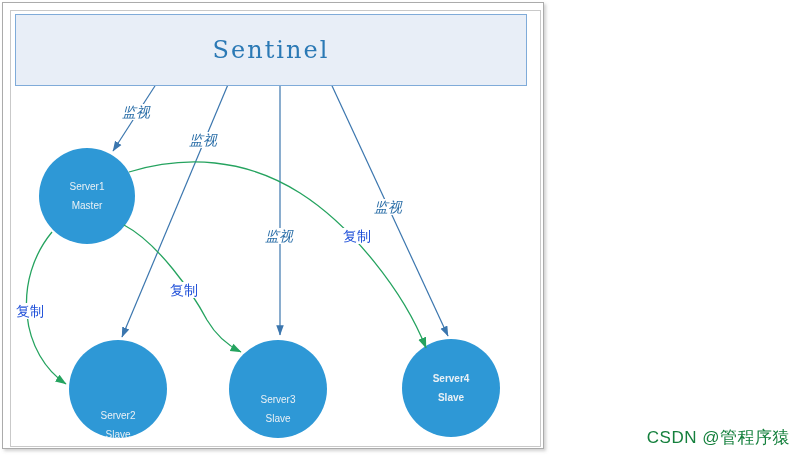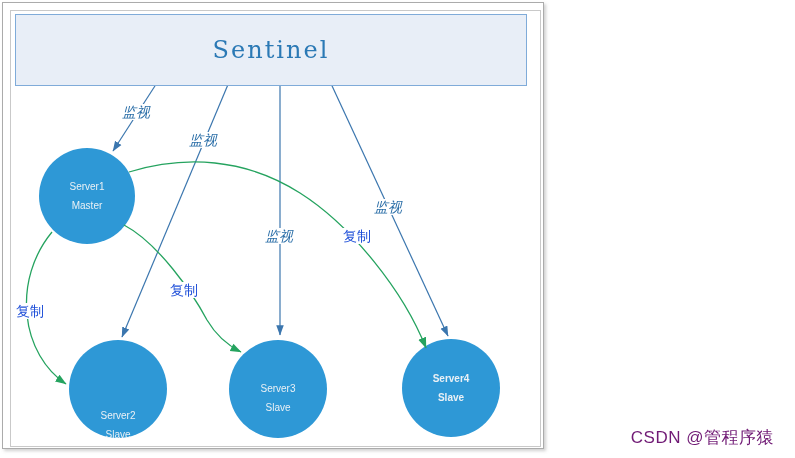--- a/index.html
+++ b/index.html
@@ -34,22 +34,22 @@
     white-space:nowrap;
   }
   .edge-label{
     position:absolute;z-index:5;transform:translate(-50%,-50%);
     background:#ffffff;font-size:14px;line-height:16px;padding:0 1px;
     white-space:nowrap;
   }
   .edge-label.monitor{color:#2c6fa8;font-style:italic;}
   .edge-label.replicate{color:#1d4ed8;}
   .watermark{
-    position:absolute;right:21px;bottom:9px;z-index:6;
-    font-size:17px;color:#701a75;letter-spacing:0.5px;
+    position:absolute;right:5px;bottom:9px;z-index:6;
+    font-size:17px;color:#15803d;letter-spacing:0.5px;
   }
 </style>
 </head>
 <body>
 
 <div class="frame">
   <div class="frame-inner"></div>
 </div>
 
 <div class="sentinel-box">
@@ -82,21 +82,21 @@
 </svg>
 
 <div class="node-label" style="left:87px;top:196px;">
   <div>Server1</div>
   <div>Master</div>
 </div>
 <div class="node-label" style="left:118px;top:389px;margin-top:36px;">
   <div>Server2</div>
   <div>Slave</div>
 </div>
-<div class="node-label" style="left:278px;top:398px;">
+<div class="node-label" style="left:278px;top:409px;">
   <div>Server3</div>
   <div>Slave</div>
 </div>
 <div class="node-label" style="left:451px;top:388px;font-weight:bold;">
   <div>Server4</div>
   <div>Slave</div>
 </div>
 
 <span class="edge-label monitor" style="left:136px;top:112px;">监视</span>
 <span class="edge-label monitor" style="left:203px;top:140px;">监视</span>

